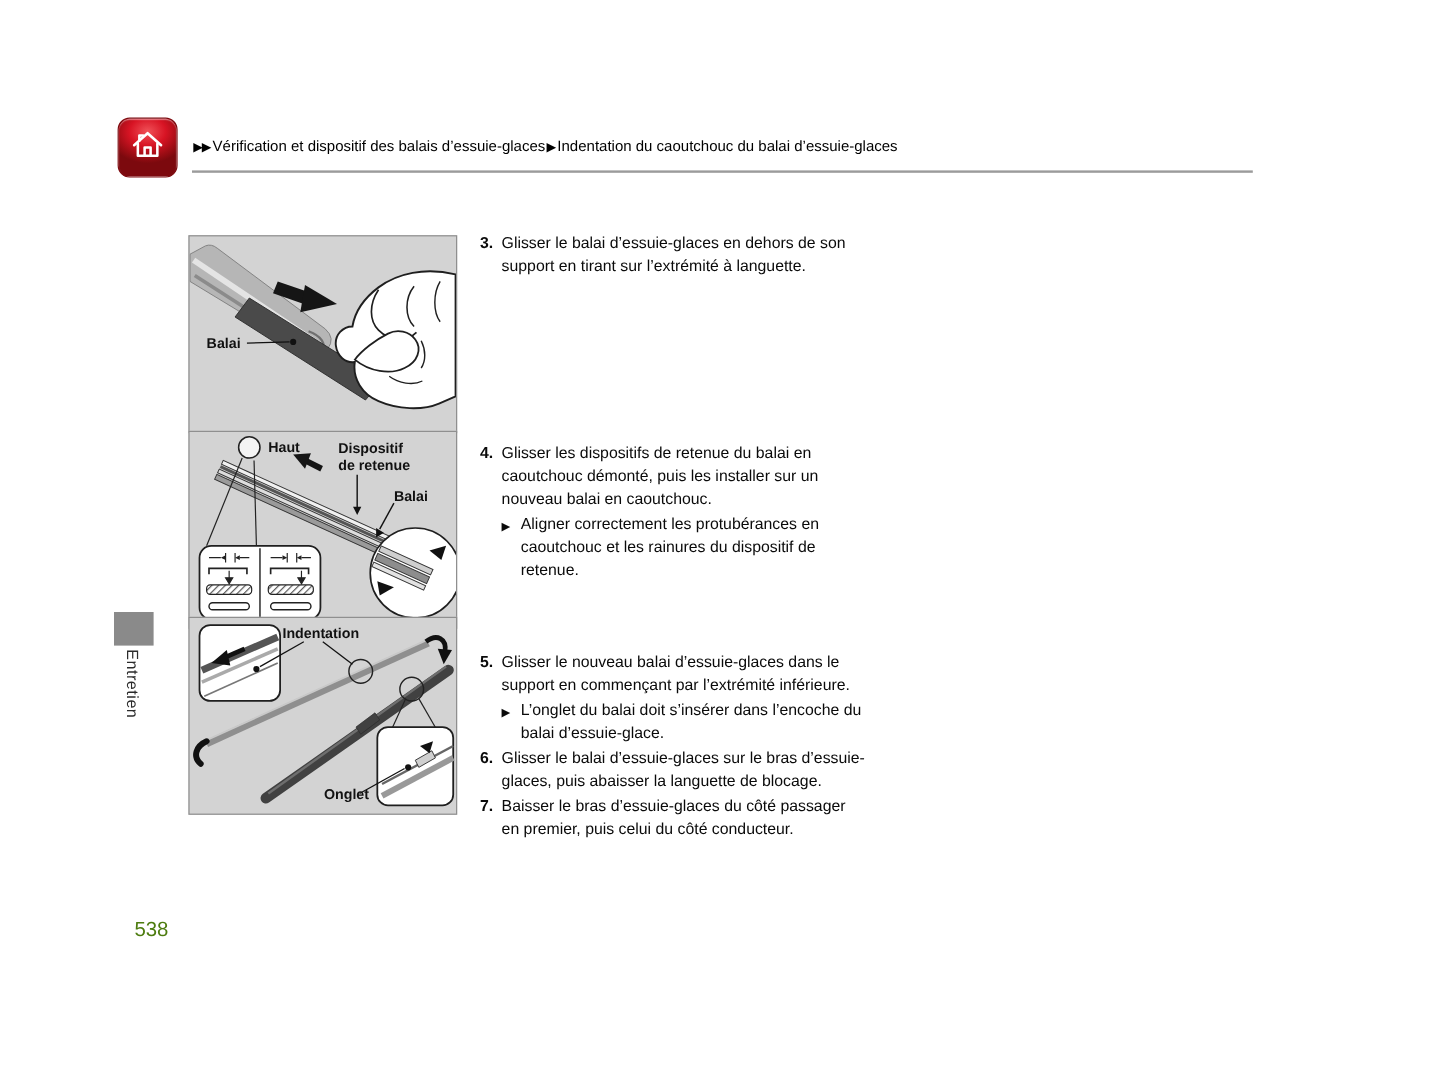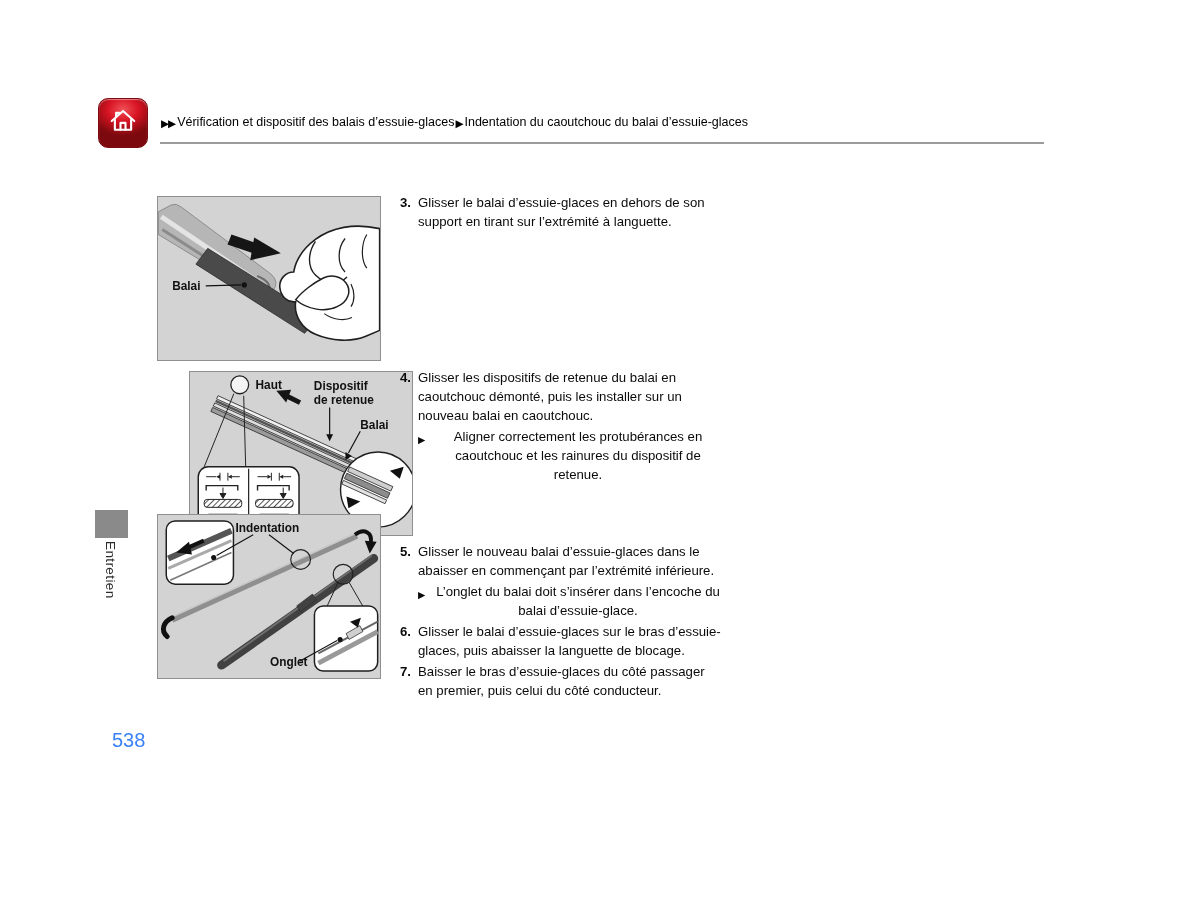--- a/index.html
+++ b/index.html
@@ -24,41 +24,41 @@
   .breadcrumb .arrows { font-size:10.5px; letter-spacing:-1px; margin-right:2px; position:relative; top:0.5px; }
   .breadcrumb .sep { font-size:10.5px; margin:0 1px; position:relative; top:0.5px; }
   .header-rule { position:absolute; left:160px; top:142px; width:884px; height:2px; background:#9b9b9b; }
 
   
   .figure {
     position:absolute; left:157px; width:224px; height:165px;
     border:1px solid #8f8f8f; background:#d3d3d3;
   }
   .figure svg { display:block; width:100%; height:100%; }
-  #fig1 { top:196px; } #fig2 { top:371px;margin-left:32px; } #fig3 { top:514px; }
+  #fig1 { top:196px; } #fig2 { top:359px; } #fig3 { top:514px; }
   svg text { font-family:"Liberation Sans", sans-serif; font-size:12px; font-weight:bold; fill:#111; }
 
   
   .steps-group { position:absolute; left:400px; width:322px; font-size:13.2px; line-height:19px; color:#0a0a0a; }
   #steps-a { top:193px; } #steps-b { top:368px; } #steps-c { top:542px; }
   .step { display:flex; margin-bottom:2px; }
   .step-num { width:18px; flex:none; font-weight:bold; }
   .step-body { flex:1; }
   .sub { display:flex; }
   .sub-marker { width:16px; flex:none; font-size:9.5px; padding-top:3px; }
-  .sub-body { flex:1;text-align:center; }
+  .sub-body { flex:1; }
 
   
   .section-tab-square { position:absolute; left:95px; top:510px; width:33px; height:28px; background:#8a8a8a; }
   .section-tab-label {
     position:absolute; left:103px; top:541px; height:80px;
     writing-mode:vertical-rl; text-orientation:mixed;
     font-size:13.5px; letter-spacing:0.4px; color:#2b2b2b;
   }
-  .page-number { position:absolute; left:112px; top:729px; font-size:20px; color:#3b82f6; }
+  .page-number { position:absolute; left:112px; top:765px; font-size:17px; color:#4d7c0f; }
 </style>
 </head>
 <body>
 
 <div class="home-btn">
   <span>
     <svg width="30" height="30" viewBox="0 0 24 24" fill="none" stroke="#ffffff" stroke-width="1.7" stroke-linejoin="round" stroke-linecap="round">
       <path d="M3 12 L12 4 L21 12"></path>
       <path d="M6.5 9 V5.5 H9"></path>
       <path d="M5.5 11 V19 H18.5 V11"></path>
@@ -237,21 +237,21 @@
         <span class="sub-marker">▶</span>
         <span class="sub-body">Aligner correctement les protubérances en caoutchouc et les rainures du dispositif de retenue.</span>
       </span>
     </span>
   </div>
 </div>
 
 <div class="steps-group" id="steps-c">
   <div class="step">
     <span class="step-num">5.</span>
-    <span class="step-body">Glisser le nouveau balai d’essuie-glaces dans le abaisser en commençant par l’extrémité inférieure.</span>
+    <span class="step-body">Glisser le nouveau balai d’essuie-glaces dans le support en commençant par l’extrémité inférieure.</span>
   </div>
   <div class="step">
     <span class="step-num"></span>
     <span class="step-body">
       <span class="sub">
         <span class="sub-marker">▶</span>
         <span class="sub-body">L’onglet du balai doit s’insérer dans l’encoche du balai d’essuie-glace.</span>
       </span>
     </span>
   </div>

